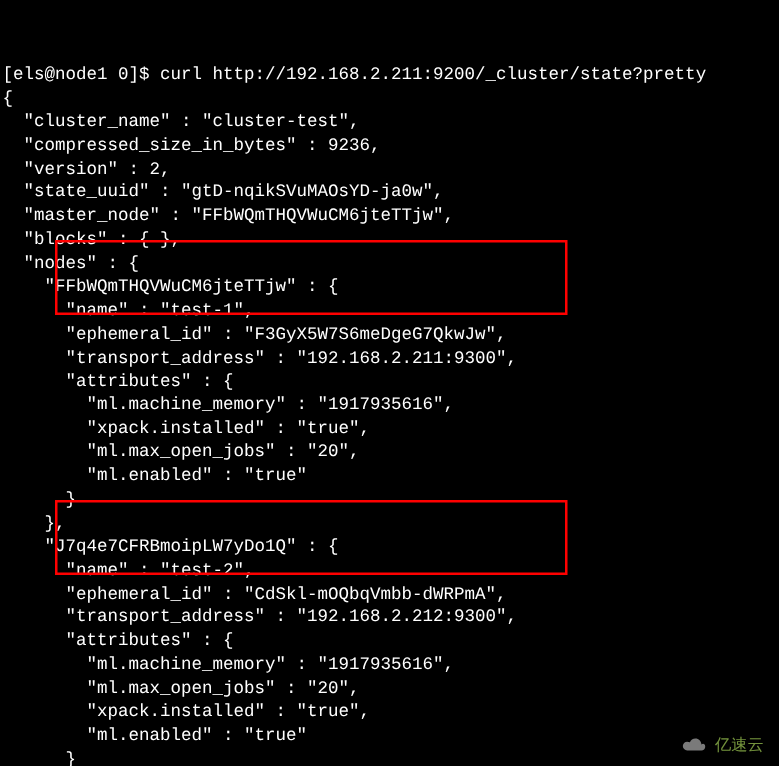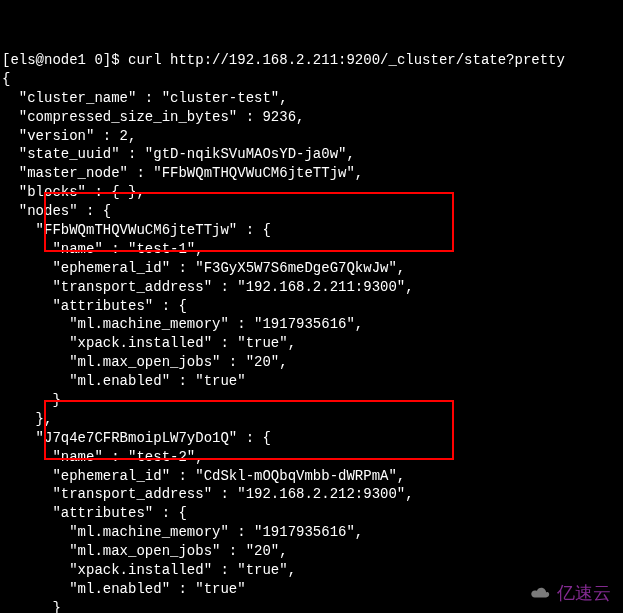--- a/index.html
+++ b/index.html
@@ -50,22 +50,22 @@
       display: flex;
       align-items: center;
       gap: 6px;
       opacity: 0.6;
     }
     .watermark-icon {
       width: 22px;
       height: 14px;
     }
     .watermark-text {
-      color: #d946ef;
-      font-size: 18px;
+      color: #bef264;
+      font-size: 13px;
       font-family: sans-serif;
     }
   </style>
 </head>
 <body>
 
 <div class="terminal"><span class="prompt-user">[els@node1 0]$ </span><span class="prompt-cmd">curl http://192.168.2.211:9200/_cluster/state?pretty</span>
 <span>{</span>
 <span>  "cluster_name" : "cluster-test",</span>
 <span>  "compressed_size_in_bytes" : 9236,</span>

